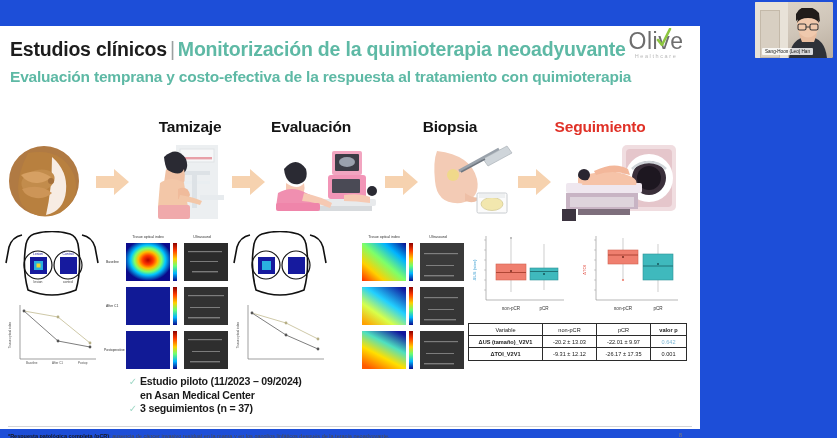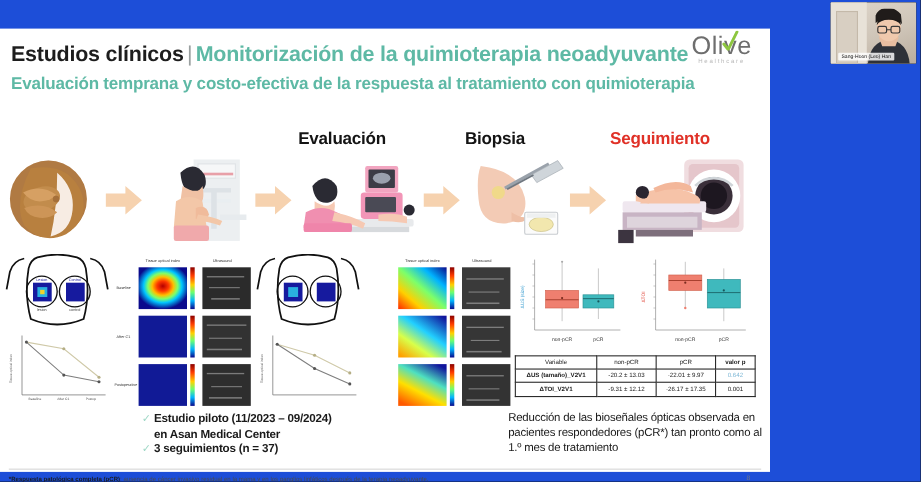--- a/index.html
+++ b/index.html
@@ -131,20 +131,21 @@
         <span class="chk">
           <svg width="16" height="18" viewBox="0 0 16 18">
               <path d="M2 12 L6 17 L14 1" stroke="#8dc63f" stroke-width="2.6" fill="none" stroke-linecap="round" stroke-linejoin="round"></path>
             </svg>
         </span>
       </div>
       <div class="logo-sub">Healthcare</div>
     </div>
 
     <div class="stages">
+      <div class="stage-lbl" style="left:130px;width:120px;">Tamizaje</div>
       <div class="stage-lbl" style="left:246px;width:130px;">Evaluación</div>
       <div class="stage-lbl" style="left:395px;width:110px;">Biopsia</div>
       <div class="stage-lbl accent" style="left:530px;width:140px;">Seguimiento</div>
     </div>
 
     <div class="ill-row">
 
       <div class="art" style="left:8px;top:4px;">
         <svg width="72" height="72" viewBox="0 0 72 72">
           <circle cx="36" cy="36" r="35" fill="#f3e3d8"></circle>
@@ -498,21 +499,20 @@
         <div class="chkm">✓</div>
         <div class="bl-txt">Estudio piloto (11/2023 – 09/2024)</div>
       </div>
       <div class="bl-cont">en Asan Medical Center</div>
       <div class="bl-row">
         <div class="chkm">✓</div>
         <div class="bl-txt">3 seguimientos (n = 37)</div>
       </div>
     </div>
 
-    <div class="concl">Reducción de las bioseñales ópticas observada en pacientes respondedores (pCR*) tan pronto como al 1.º mes de tratamiento</div>
 
     <div class="footline"></div>
     <div class="foot">
       <b>*Respuesta patológica completa (pCR)</b><span>: ausencia de cáncer invasivo residual en la mama y en los ganglios linfáticos después de la terapia neoadyuvante.</span>
     </div>
     <div class="pageno">8</div>
   </div>
 
   <div id="cam">
     <div class="room"></div>

